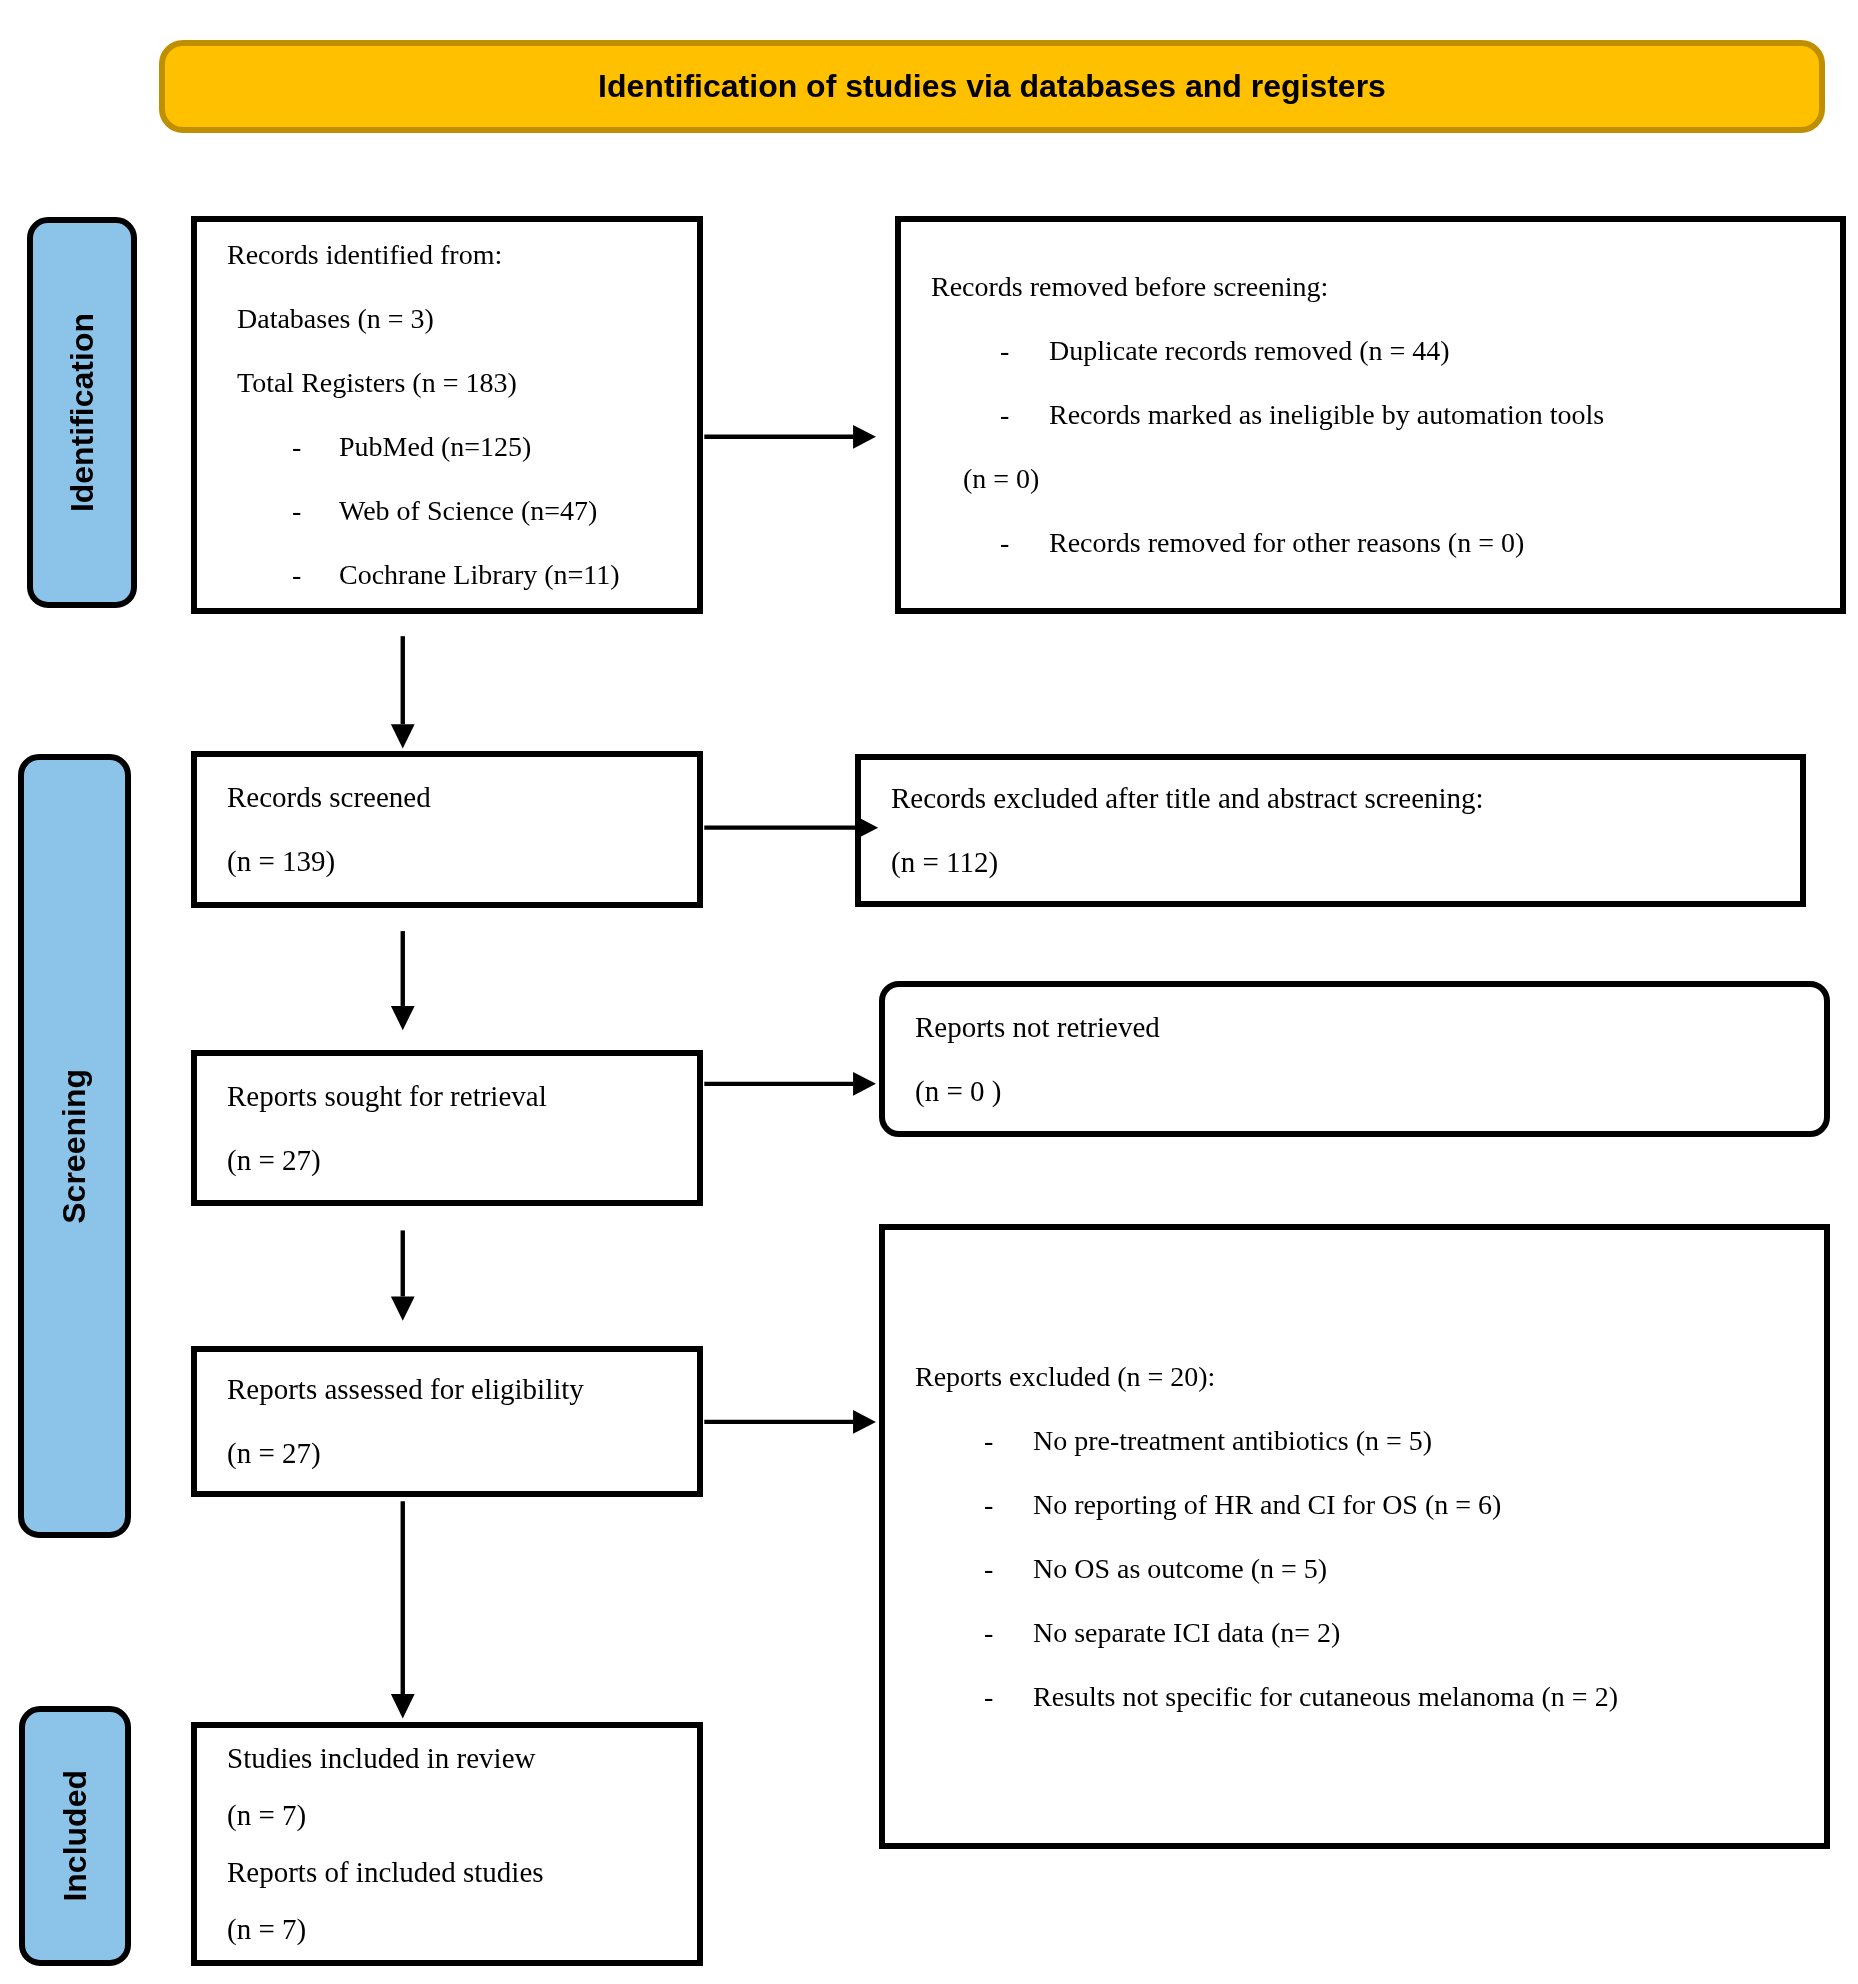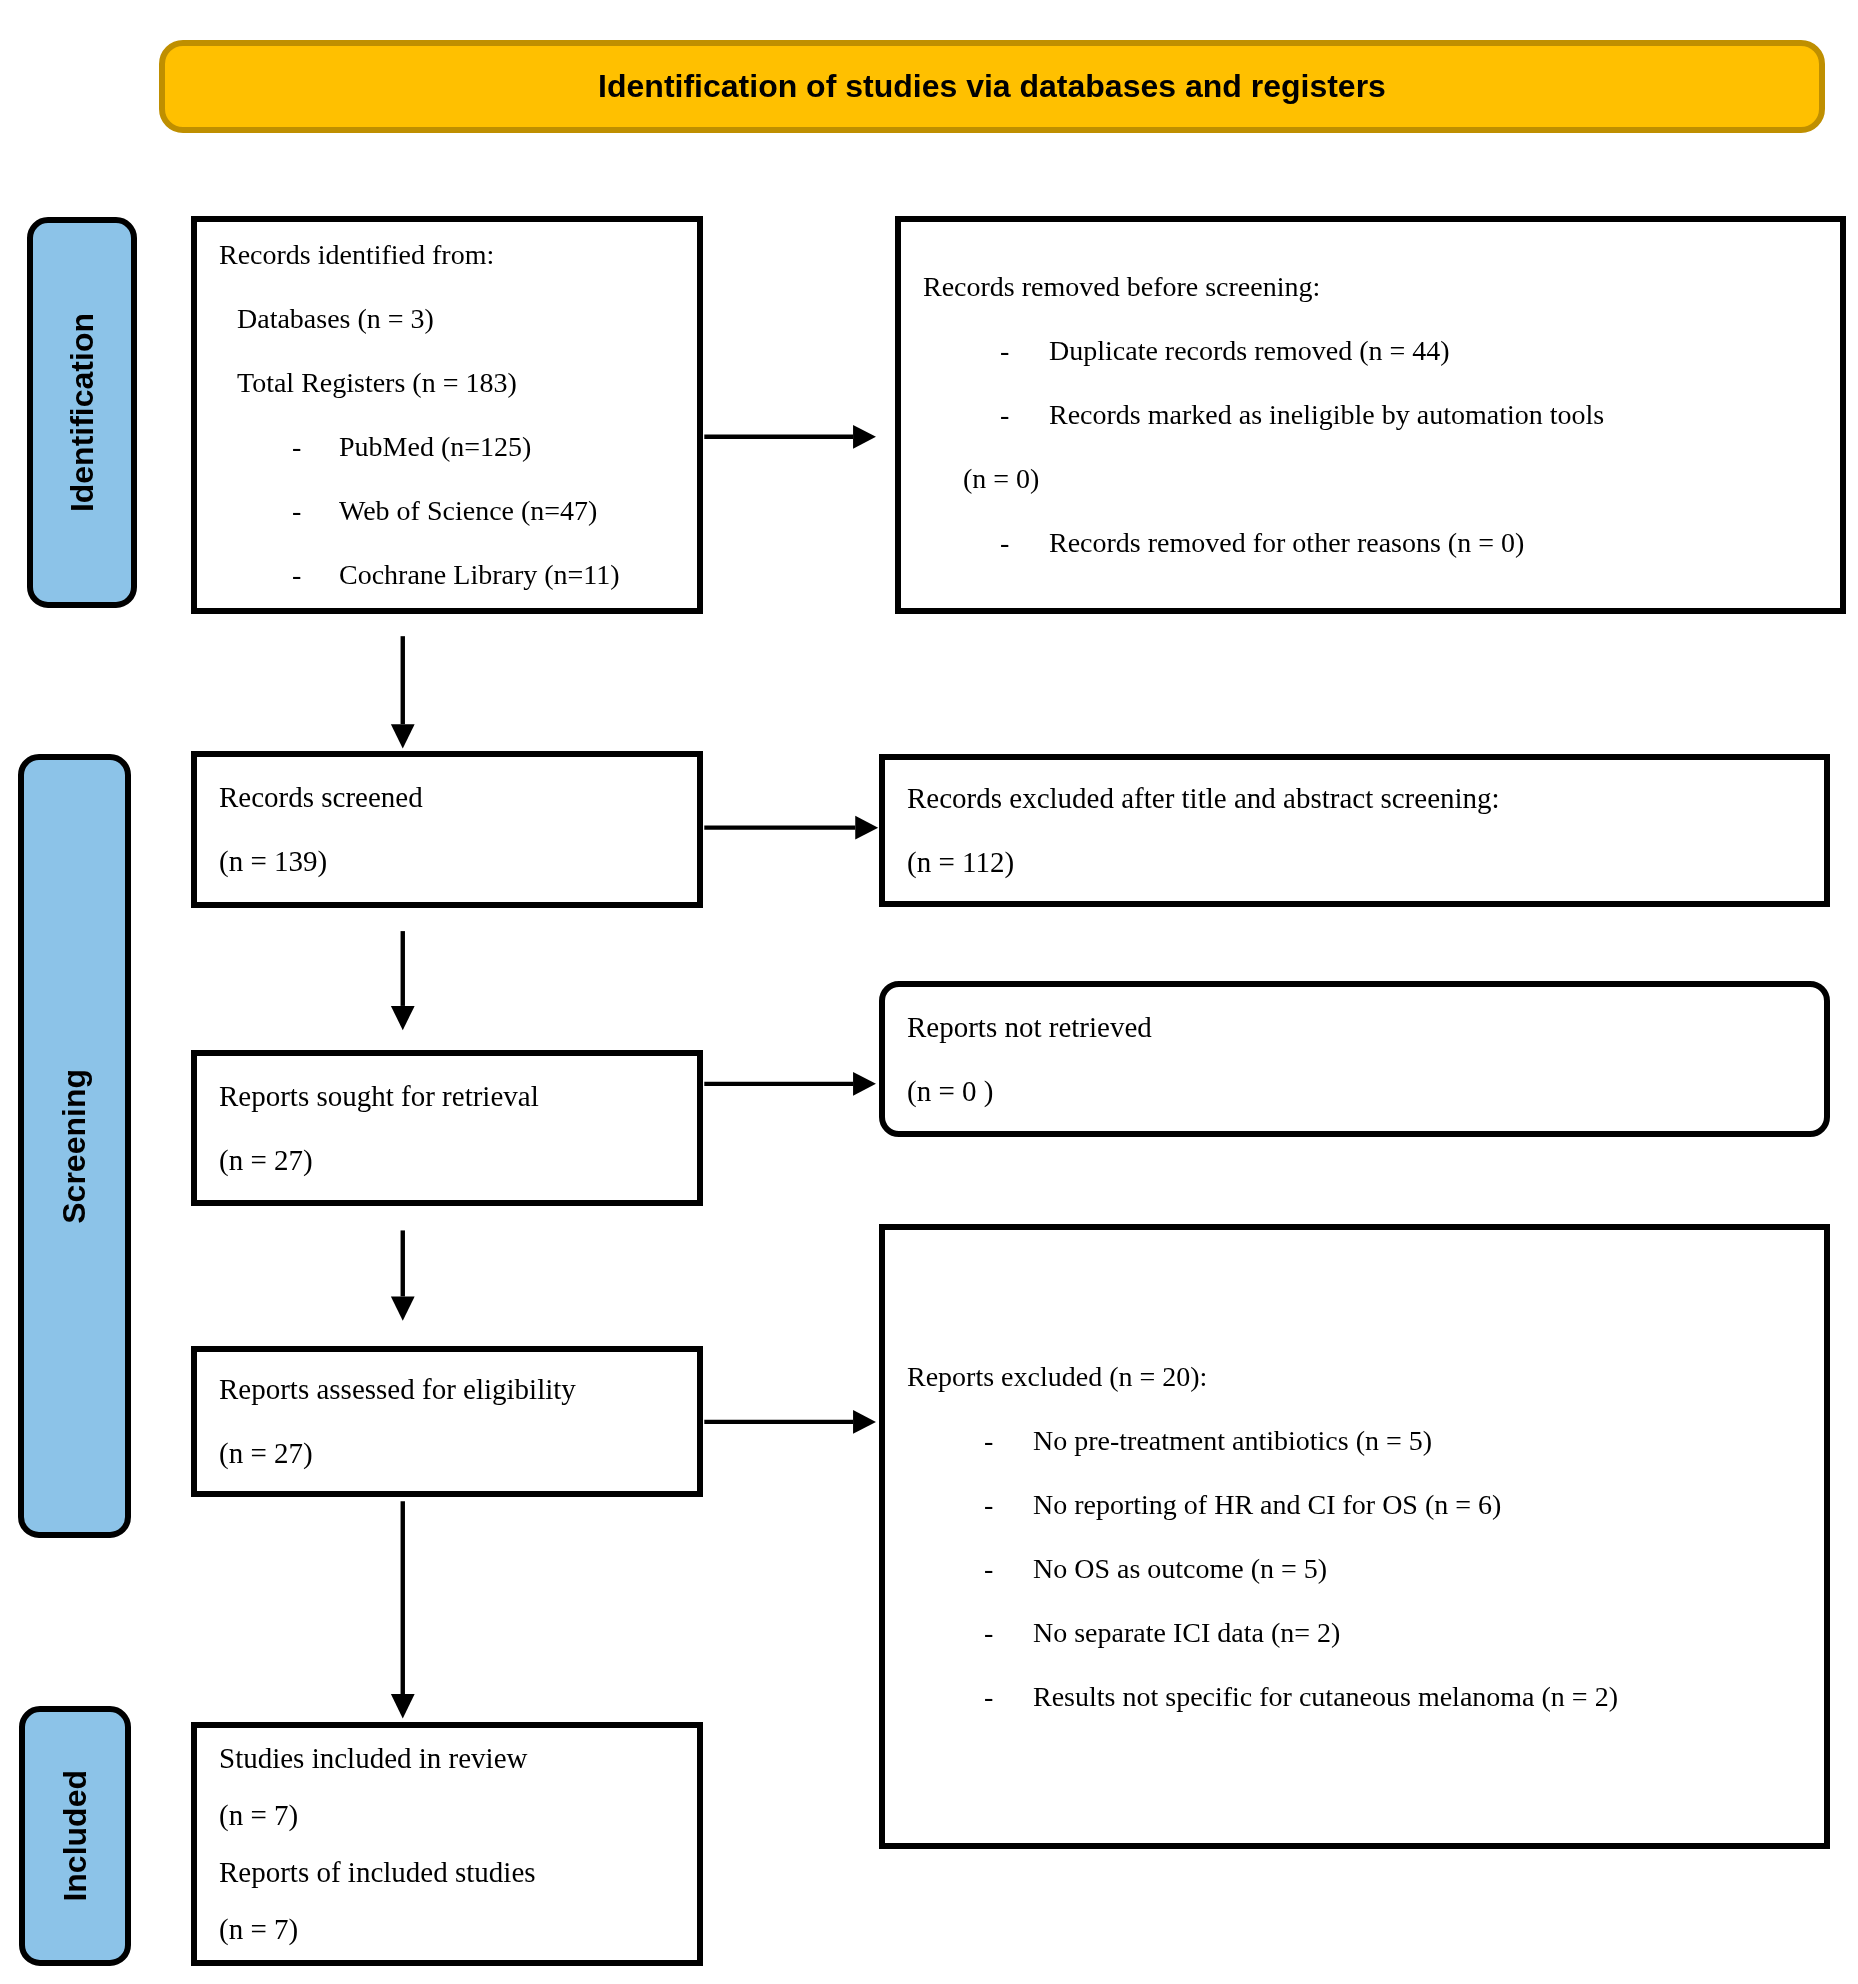--- a/index.html
+++ b/index.html
@@ -46,31 +46,31 @@
   .fbox {
     position: absolute;
     box-sizing: border-box;
     background: #ffffff;
     border: 6.2px solid var(--box-border, #000000);
     display: flex; flex-direction: column; justify-content: center;
     font-size: 29px;
   }
   .row  { height: 64px; display: flex; align-items: center; white-space: nowrap; }
   .row-sm { height: 57px; display: flex; align-items: center; white-space: nowrap; }
-  .l0 { padding-left: 22px; }
+  .l0 { padding-left: 30px; }
   .l1 { padding-left: 40px; }
   .bullet-l { padding-left: 95px; }
   .bullet-l .dash { width: 47px; flex: none; }
   .bullet-r { padding-left: 99px; }
   .bullet-r .dash { width: 49px; flex: none; }
   .cont-r { padding-left: 62px; }
   .box-records-identified { left: 191px;  top: 216px;  width: 512px; height: 398px;  font-size: 28px; }
   .box-records-removed    { left: 879px; top: 216px;  width: 951px; height: 398px;  font-size: 28px; margin-left: 16px; }
   .box-records-screened   { left: 191px;  top: 751px; width: 512px; height: 157px; }
-  .box-records-excluded   { left: 879px; top: 754px; width: 951px; height: 153px; }
+  .box-records-excluded   { left: 855px; top: 754px; width: 951px; height: 153px; }
   .box-reports-sought     { left: 191px;  top: 1050px; width: 512px; height: 156px; }
   .box-reports-not-retrieved { left: 879px; top: 981px; width: 951px; height: 156px; border-radius: 20px; }
   .box-reports-assessed   { left: 191px;  top: 1346px; width: 512px; height: 151px; }
   .box-reports-excluded   { left: 879px; top: 1224px; width: 951px; height: 625px; font-size: 28px; }
   .box-studies-included   { left: 191px;  top: 1722px; width: 512px; height: 244px; }
   
   .arrows { position: absolute; left: 0; top: 0; pointer-events: none; }
   .arrows line { stroke: var(--arrow-color, #000000); stroke-width: 10px; }
   .arrows polygon { fill: var(--arrow-color, #000000); }
 </style>

